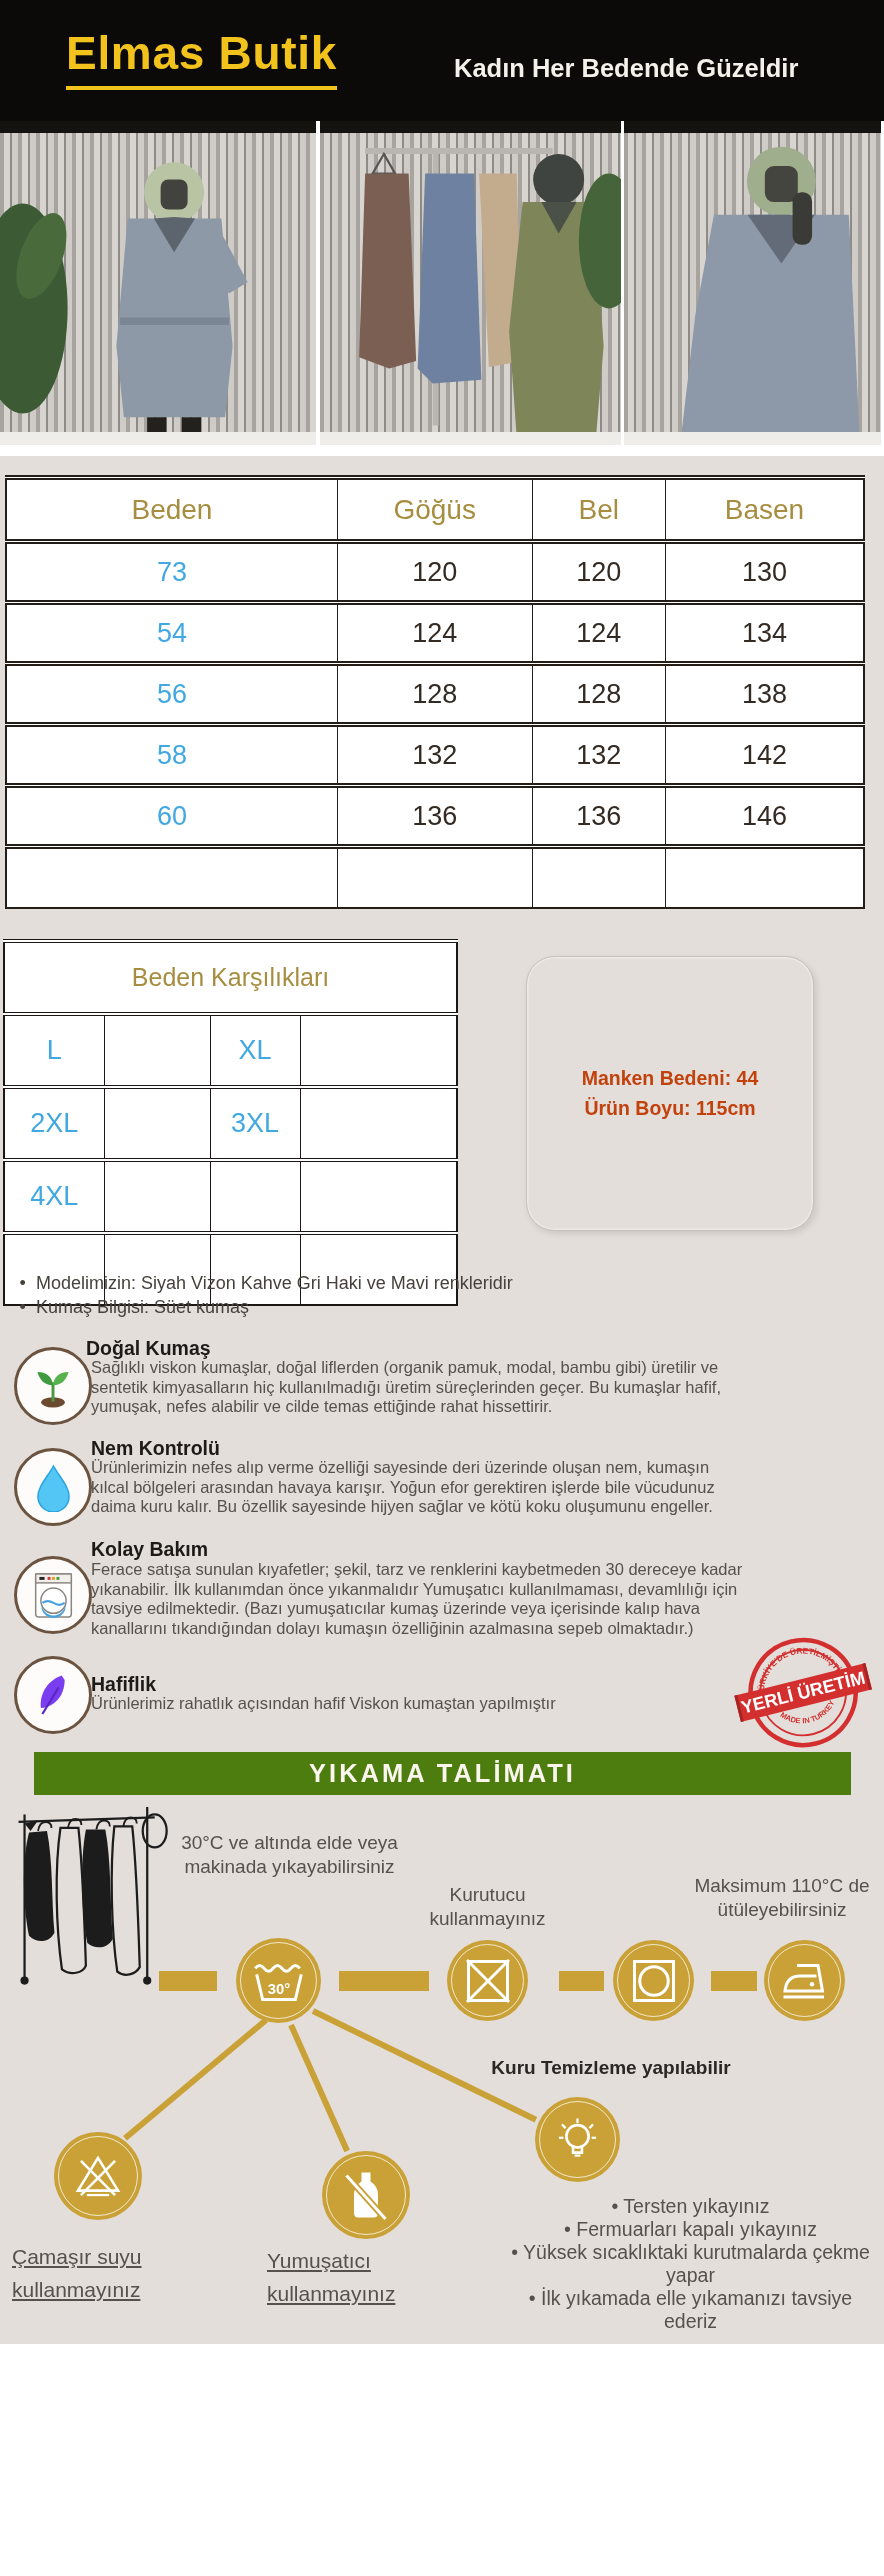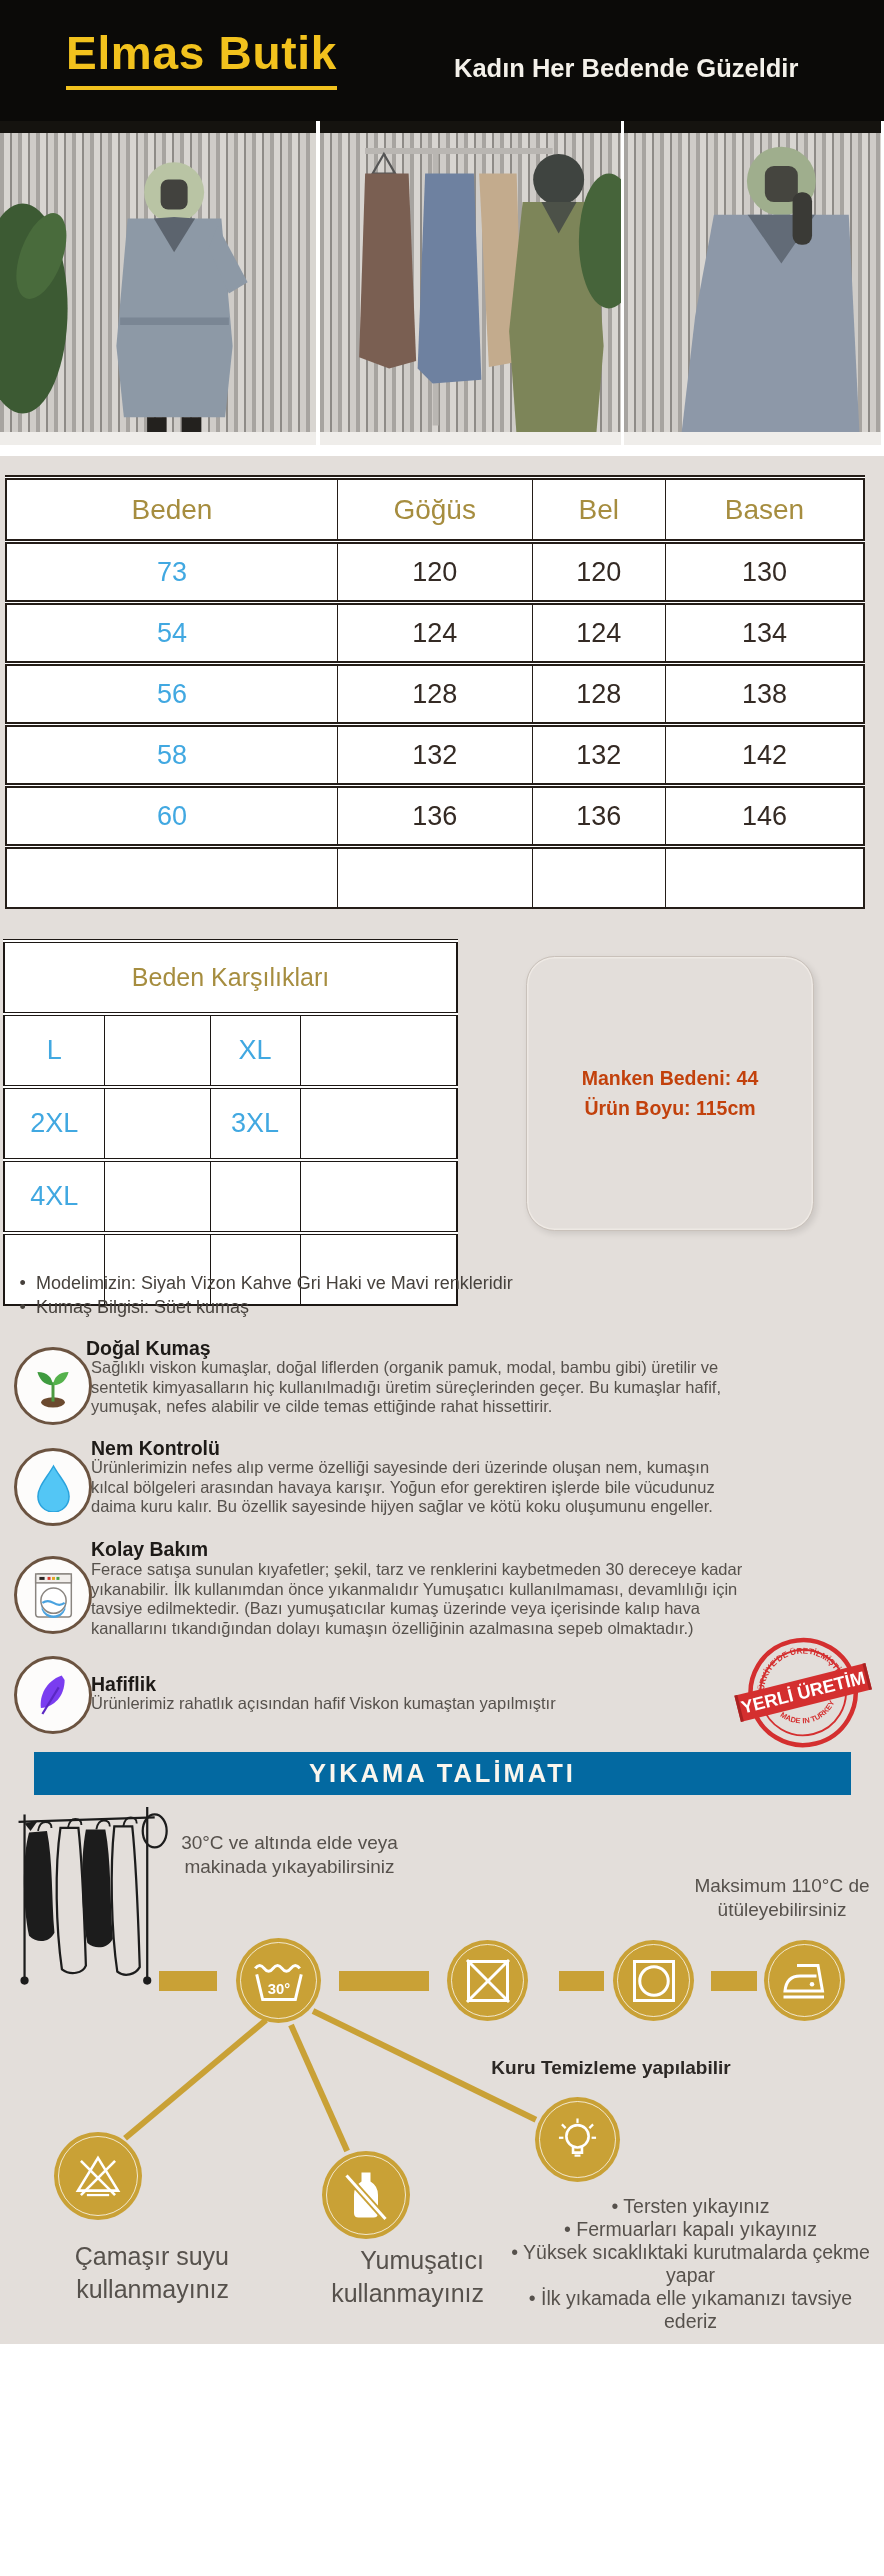--- a/index.html
+++ b/index.html
@@ -54,31 +54,31 @@
   
   .feat-title{font-size:19.5px;font-weight:bold;color:#1d1a17;}
   .feat-body{font-size:16.5px;color:#56514c;line-height:19.5px;width:660px;}
   .feat-icon{width:72px;height:72px;border-radius:50%;background:#fdfcfb;border:3px solid #6b5340;
        display:flex;align-items:center;justify-content:center;}
 
   
   .stamp{left:736px;top:1634px;width:135px;height:120px;transform:rotate(-14deg);}
 
   
-  .banner{left:34px;top:1752px;width:817px;height:43px;background:#0369a1;
+  .banner{left:34px;top:1752px;width:817px;height:43px;background:#4d7c0f;
       display:flex;align-items:center;justify-content:center;}
   .banner span{color:#faf6ee;font-size:25.5px;font-weight:bold;letter-spacing:3px;}
 
   
   .care-txt{font-size:19px;color:#56514c;text-align:center;line-height:24px;}
   .gcirc{border-radius:50%;background:#c9a136;position:absolute;display:flex;align-items:center;justify-content:center;}
   .gcirc::before{content:"";position:absolute;inset:3.7px;border:1.5px solid rgba(255,255,255,0.75);border-radius:50%;}
   .gbar{position:absolute;height:19.5px;background:#c9a136;top:1971px;}
   .gline{position:absolute;height:6px;background:#c9a136;transform-origin:left center;}
-  .care-label{font-size:25px;color:#56514c;text-align:right;line-height:33px;}
+  .care-label{font-size:21px;color:#56514c;text-align:left;line-height:33px;text-decoration:underline;}
   .kuru{font-size:19px;font-weight:bold;color:#2b2724;}
   .tips{left:507px;top:2195px;width:367px;font-size:19.5px;color:#56514c;line-height:22.5px;text-align:center;}
   .tips div::before{content:"•  ";}
   .tips div{margin-bottom:0.7px;}
 
   .footerbar{left:0;top:2474px;width:885px;height:33px;background:#0b0a08;}
 </style>
 </head>
 <body>
 
@@ -327,20 +327,21 @@
       <g stroke="#1c1c1c" stroke-width="2.5" fill="none">
         <path d="M40 40 q2 -12 10 -12 q8 0 8 8"></path>
         <path d="M80 36 q2 -12 10 -12 q8 0 8 8"></path>
         <path d="M118 38 q2 -12 10 -12 q8 0 8 8"></path>
         <path d="M154 34 q2 -12 10 -12 q8 0 8 8"></path>
       </g>
     </svg>
   </div>
 
   <div class="abs care-txt" style="left:162px;top:1831px;width:255px;">30°C ve altında elde veya makinada yıkayabilirsiniz</div>
+  <div class="abs care-txt" style="left:390px;top:1883px;width:195px;">Kurutucu kullanmayınız</div>
   <div class="abs care-txt" style="left:662px;top:1874px;width:240px;">Maksimum 110°C de ütüleyebilirsiniz</div>
 
   <div class="gbar" style="left:159px;width:58px;"></div>
   <div class="gbar" style="left:339px;width:90px;"></div>
   <div class="gbar" style="left:559px;width:45px;"></div>
   <div class="gbar" style="left:711px;width:46px;"></div>
 
   <div class="gline" style="left:266px;top:2017px;width:184px;transform:rotate(140deg);"></div>
   <div class="gline" style="left:291px;top:2022px;width:138px;transform:rotate(66deg);"></div>
   <div class="gline" style="left:313px;top:2008px;width:248px;transform:rotate(26deg);"></div>

